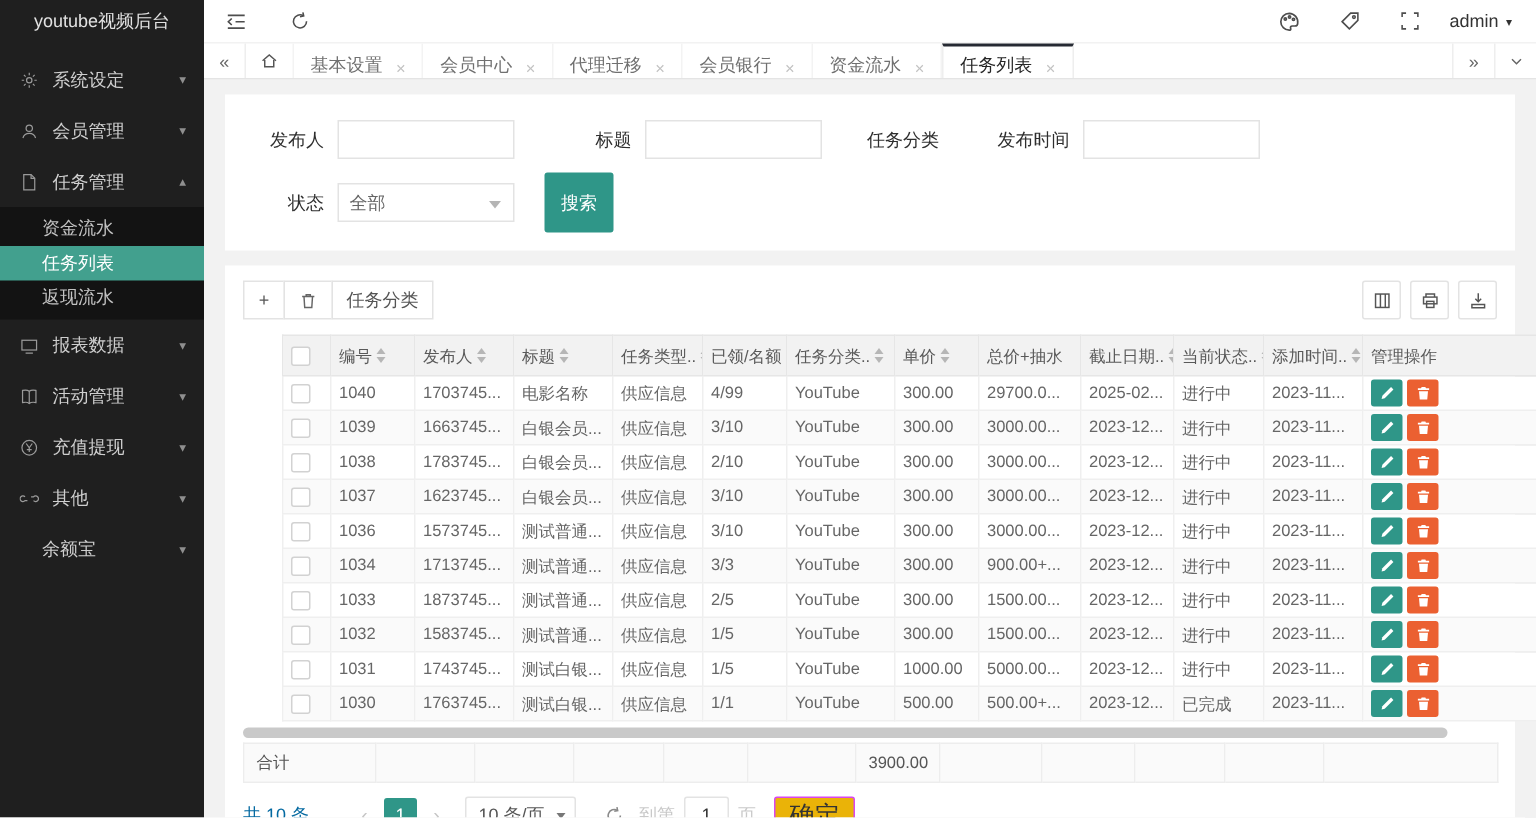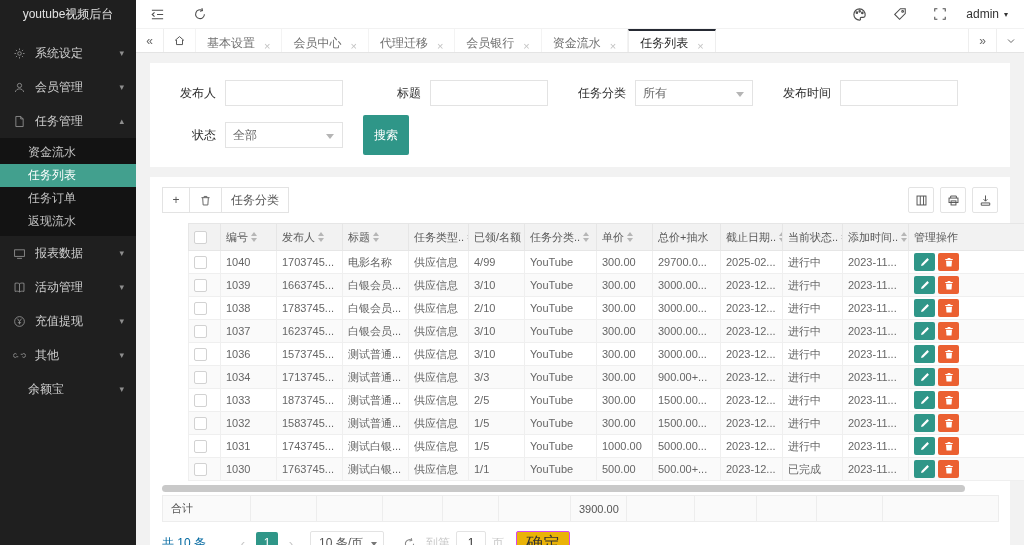--- a/index.html
+++ b/index.html
@@ -146,21 +146,20 @@
               <path d="M9.5 1.8v3h3"></path>
             </svg>
         </span>
         <span class="mi-label">任务管理</span>
         <span class="mi-caret">▴</span>
       </div>
 
       <div class="submenu">
         <div class="submenu-item">资金流水</div>
         <div class="submenu-item active">任务列表</div>
-        <div class="submenu-item">任务订单</div>
         <div class="submenu-item">返现流水</div>
       </div>
 
       <div class="menu-item">
         <span class="mi-icon">
           <svg width="13" height="13" viewBox="0 0 16 16" fill="none">
               <rect x="2" y="3.5" width="12" height="8"></rect>
               <path d="M5 14h6"></path>
             </svg>
         </span>
@@ -298,24 +297,20 @@
           <span class="f-group">
             <span class="f-label">发布人</span>
             <input class="f-input" type="text" style="">
           </span>
           <span class="f-group">
             <span class="f-label">标题</span>
             <input class="f-input" type="text" style="">
           </span>
           <span class="f-group">
             <span class="f-label">任务分类</span>
-            <span class="f-select">
-              <span>所有</span>
-              <span class="sel-caret"></span>
-            </span>
           </span>
           <span class="f-group">
             <span class="f-label">发布时间</span>
             <input class="f-input" type="text" style="">
           </span>
         </div>
         <div class="filter-row">
           <span class="f-group">
             <span class="f-label">状态</span>
             <span class="f-select">

